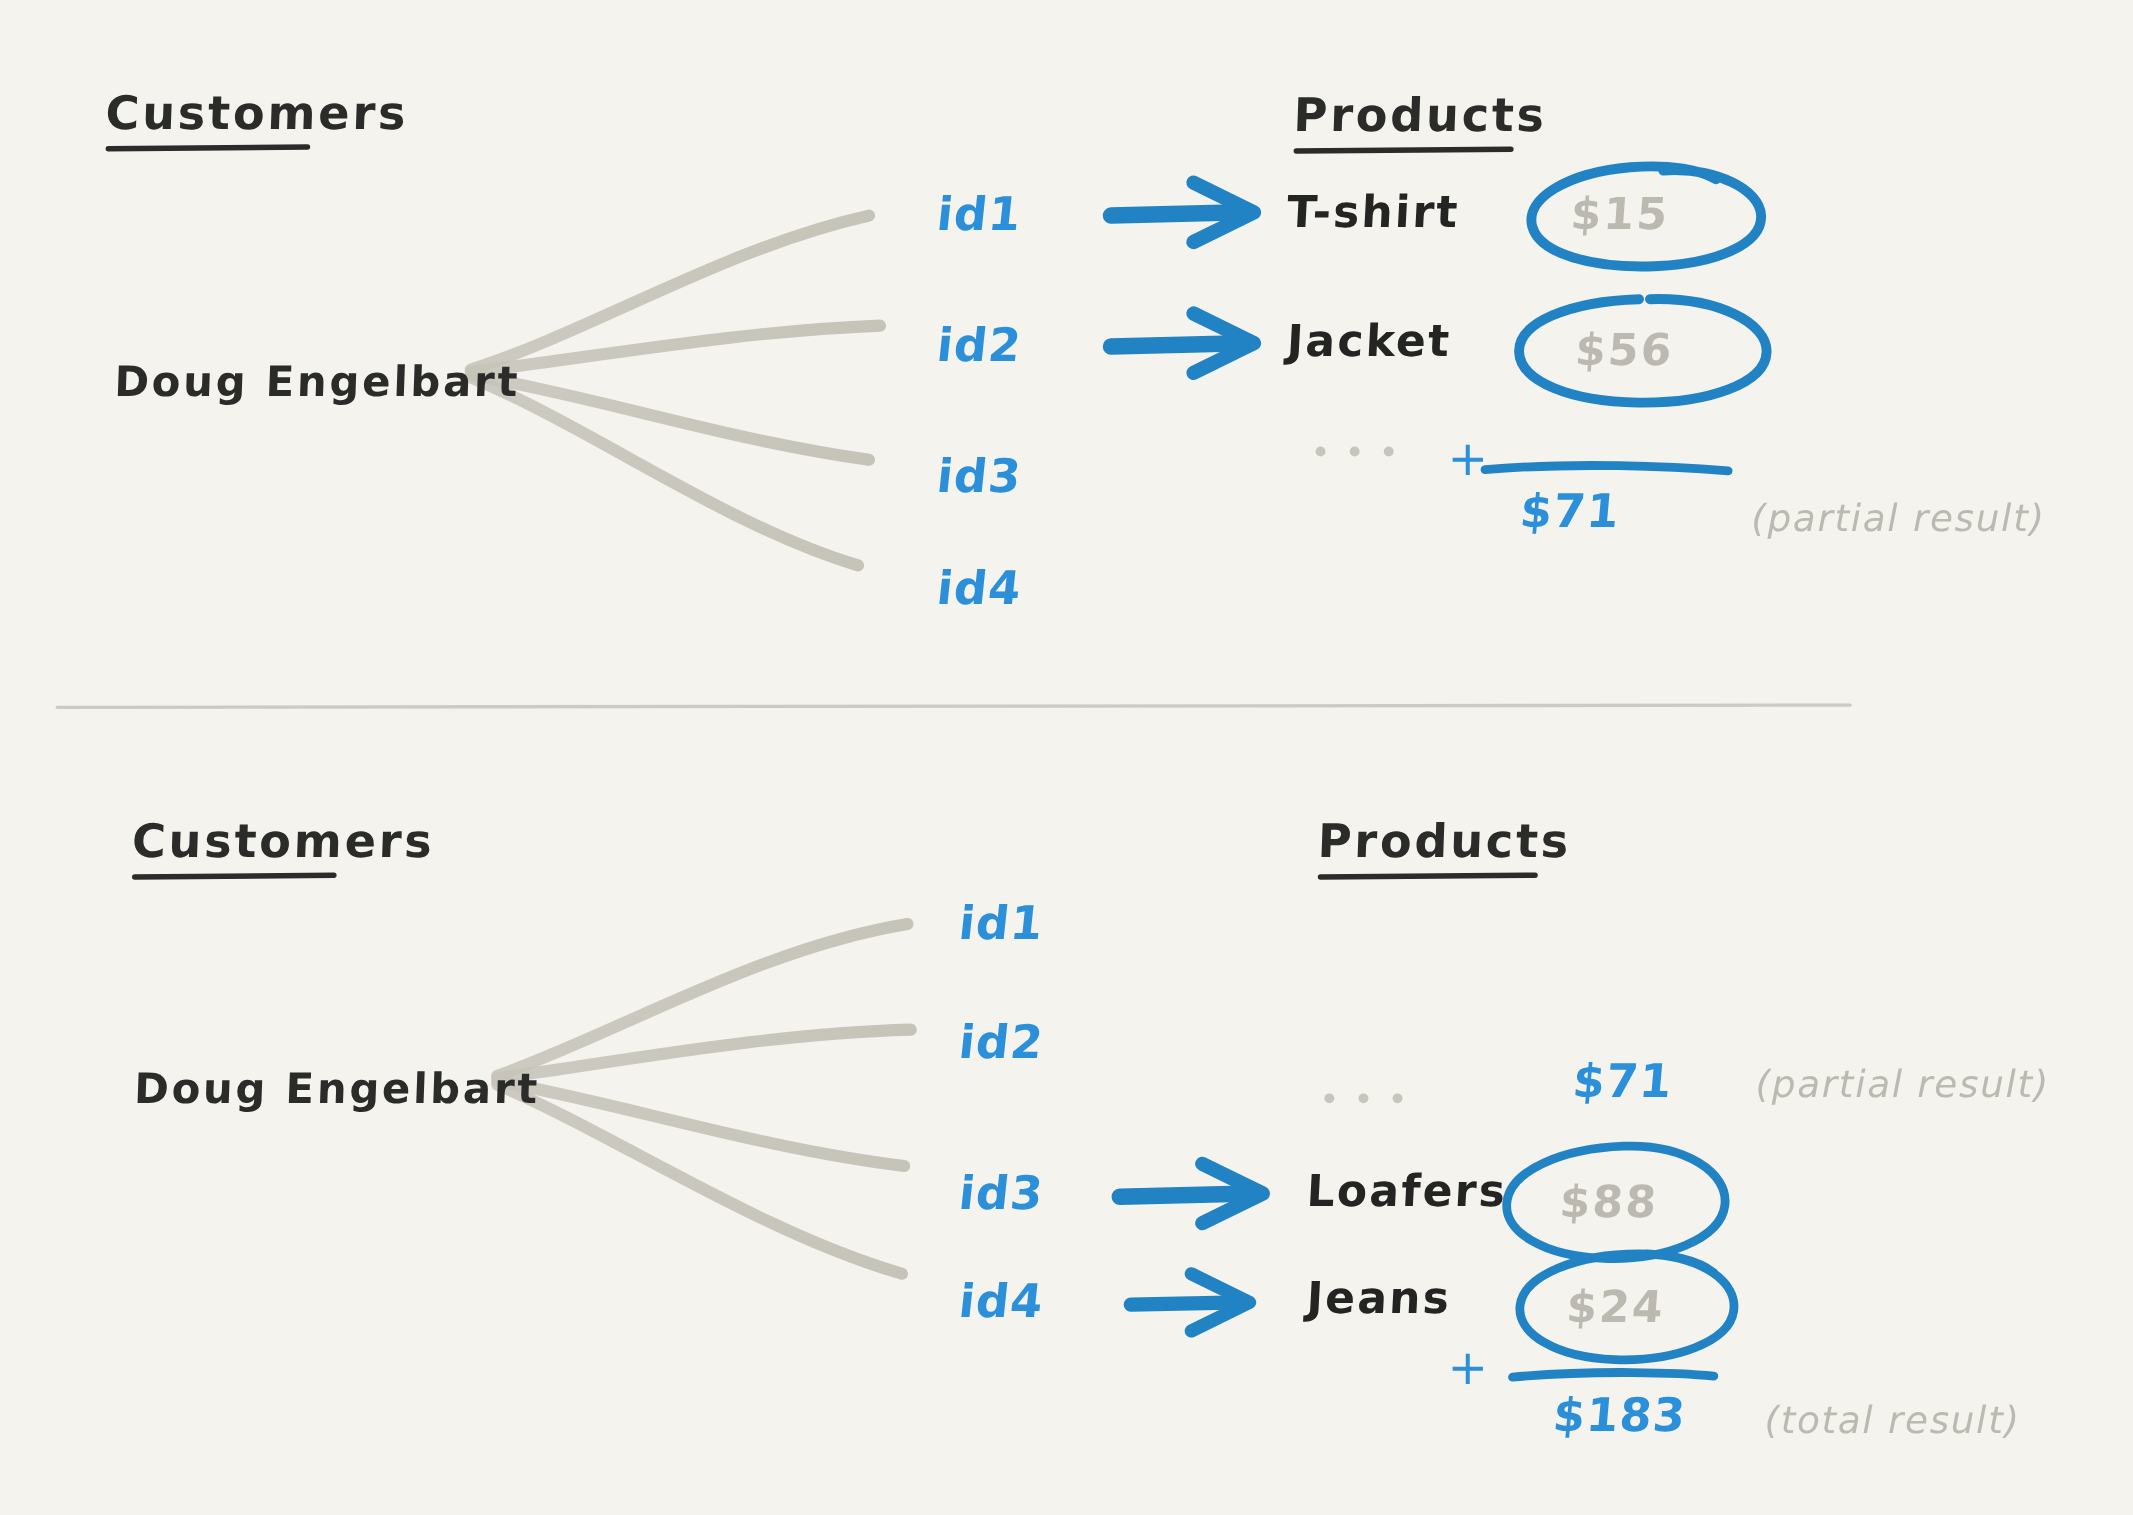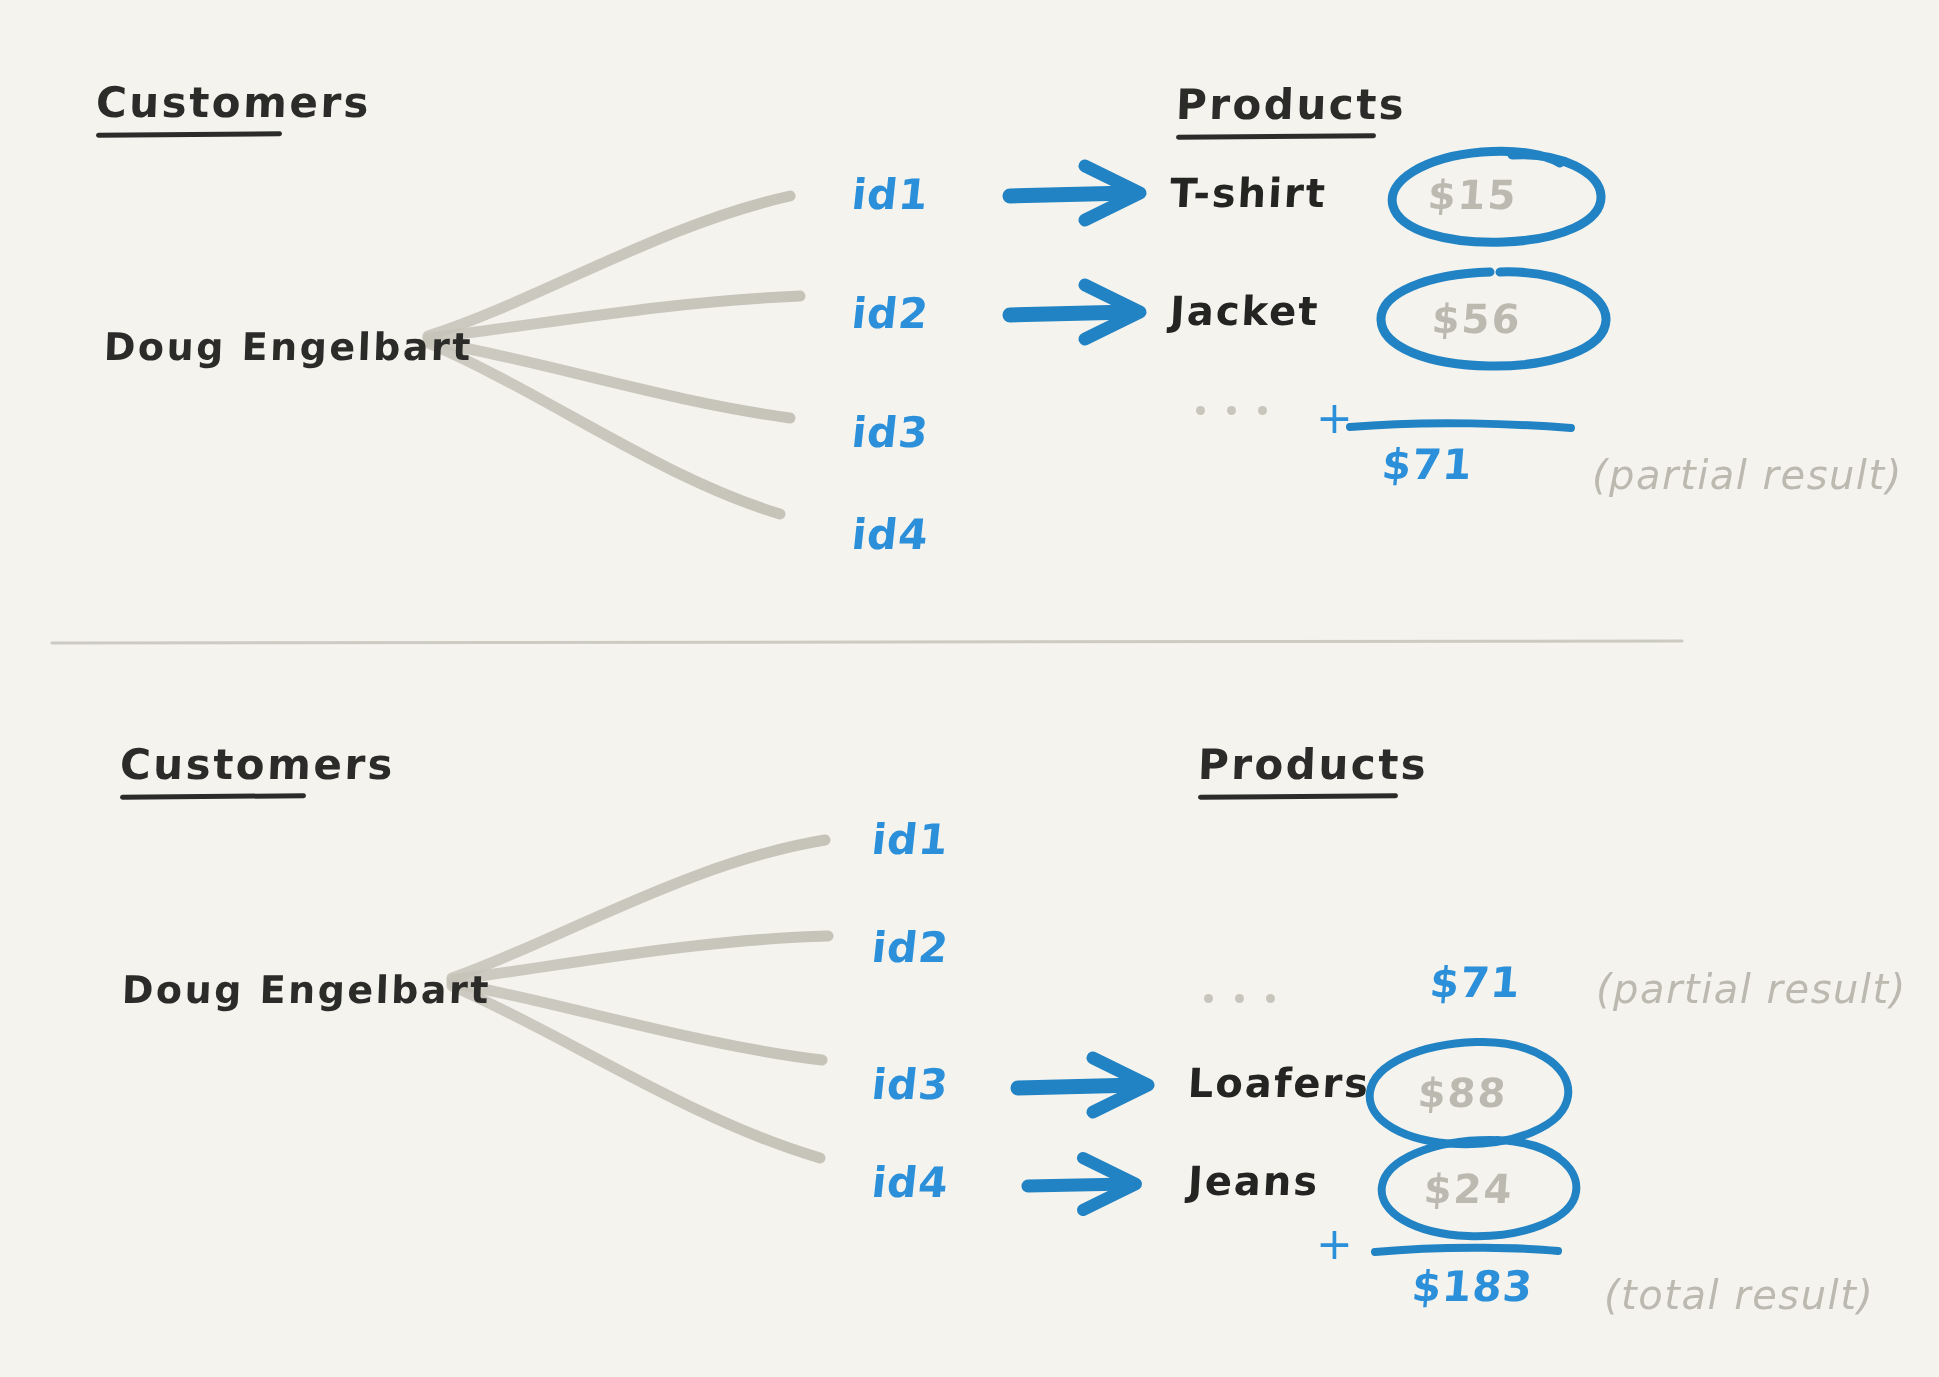--- a/index.html
+++ b/index.html
@@ -90,21 +90,21 @@
     color: #2b90d9;
     white-space: nowrap;
     transform: skewX(-5deg);
   }
 
   
   .annotation {
     font-family: "DejaVu Sans", sans-serif;
     font-style: italic;
     font-weight: 400;
-    font-size: 40px;
+    font-size: 34px;
     letter-spacing: 1.5px;
     color: #bcb9b0;
     white-space: nowrap;
   }
 
   
   .plus-sign {
     font-family: "DejaVu Sans", sans-serif;
     font-weight: 500;
     font-size: 44px;

